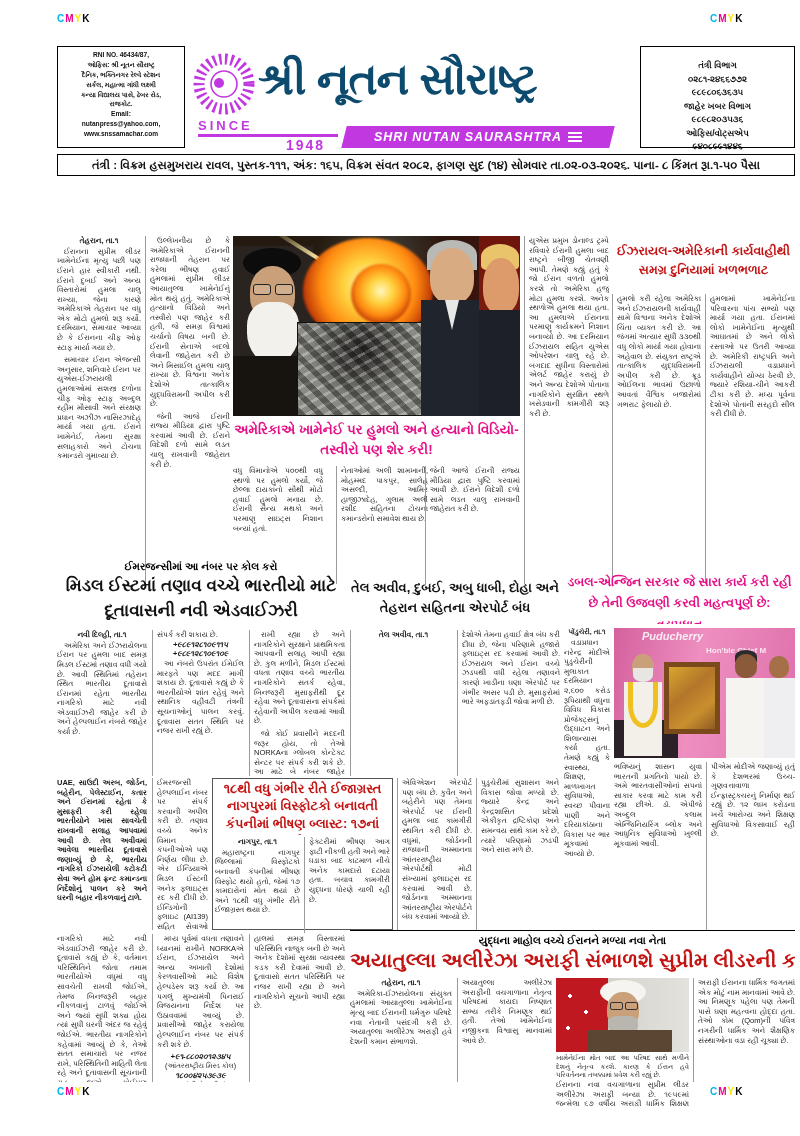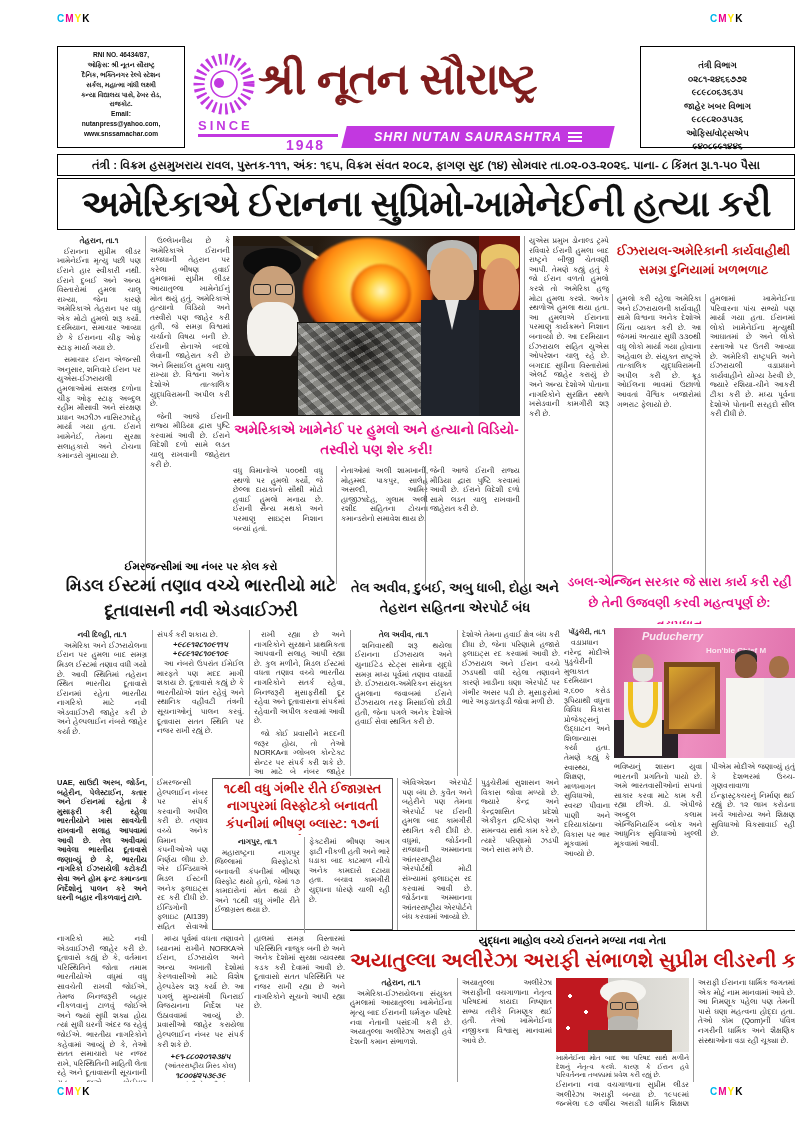--- a/index.html
+++ b/index.html
@@ -11,21 +11,21 @@
   .bt p{margin:0 0 3px 0;text-indent:7px;}
   .vr{border-left:1px solid #9a9a9a;padding-left:4px;box-sizing:border-box;}
   .dl{font-weight:bold;text-align:center;font-size:7.6px;margin-bottom:1px;}
   .kick{font-weight:bold;text-align:center;color:#000;}
   .cmyk{font-size:10px;font-weight:bold;letter-spacing:1px;}
   .cmyk .c{color:#00b7eb}.cmyk .m{color:#ec008c}.cmyk .y{color:#ffe600}.cmyk .k{color:#000}
   .phone{font-weight:bold;text-align:center;font-size:7.6px;font-style:italic;}
   .phlabel{text-align:center;font-size:7px;}
   
   .infobox{font-size:6.6px;font-weight:bold;text-align:center;line-height:1.5;padding:3px 2px;box-sizing:border-box;}
-  .masthead{font-size:44px;font-weight:bold;color:#7f1d1d;white-space:nowrap;letter-spacing:-1px;}
+  .masthead{font-size:44px;font-weight:bold;color:#0c4a6e;white-space:nowrap;letter-spacing:-1px;}
   .ribbon{background:#c238e0;transform:skewX(-14deg);display:flex;align-items:center;justify-content:center;}
   .ribbon-inner{transform:skewX(14deg);color:#fff;font-weight:bold;font-style:italic;font-size:12.5px;letter-spacing:1px;white-space:nowrap;display:flex;align-items:center;gap:6px;}
   .menu-icon span{display:block;width:14px;height:2px;background:#fff;margin:2px 0;}
   .since{color:#c238e0;font-weight:bold;letter-spacing:3px;font-size:13px;}
   .year{color:#c238e0;font-weight:bold;font-size:14px;letter-spacing:2px;}
   
   .main-head{font-size:36px;font-weight:bold;letter-spacing:-1px;text-align:center;white-space:nowrap;overflow:hidden;line-height:1.25;}
   .red{color:#c41313;}
   .pink{color:#e60f86;}
   
@@ -88,21 +88,20 @@
     <div>૦૨૮૧-૨૪૬૬૭૭૨</div>
     <div>૯૮૯૮૦૬૩૬૩૫</div>
     <div>જાહેર ખબર વિભાગ</div>
     <div>૯૮૯૮૨૦૩૫૩૬</div>
     <div>ઓફિસ/વોટ્સએપ</div>
     <div>૯૪૦૮૯૯૧૪૪૬</div>
   </div>
 
   <div class="abs box" style="left:57px;top:154px;width:738px;height:22px;font-size:11.5px;font-weight:bold;text-align:center;line-height:20px;white-space:nowrap;overflow:hidden;">તંત્રી : વિક્રમ હસમુખરાય રાવલ, પુસ્તક-૧૧૧, અંક: ૧૬૫, વિક્રમ સંવત ૨૦૮૨, ફાગણ સુદ (૧૪) સોમવાર તા.૦૨-૦૩-૨૦૨૬. પાના- ૮ કિંમત રૂા.૧-૫૦ પૈસા</div>
 
-  <div class="abs box main-head" style="left:57px;top:178px;width:738px;height:52px;line-height:50px;">અમેરિકાએ ઈરાનના સુપ્રિમો-ખામેનેઈની હત્યા કરી</div>
 
   <div class="abs bt" style="left:57px;top:236px;width:84px;height:348px;">
     <div class="dl">તેહરાન, તા.૧</div>
     <p>ઈરાનના સુપ્રીમ લીડર ખામેનેઈના મૃત્યુ પછી પણ ઈરાને હાર સ્વીકારી નથી. ઈરાને દુબઈ અને અન્ય વિસ્તારોમાં હુમલા ચાલુ રાખ્યા, જેના કારણે અમેરિકાએ તેહરાન પર વધુ એક મોટો હુમલો શરૂ કર્યો. દરમિયાન, સમાચાર આવ્યા છે કે ઈરાનના ચીફ ઓફ સ્ટાફ માર્યા ગયા છે.</p>
     <p>સમાચાર ઈરાન એજન્સી અનુસાર, શનિવારે ઈરાન પર યુએસ-ઈઝરાયલી હુમલાઓમાં સશસ્ત્ર દળોના ચીફ ઓફ સ્ટાફ અબ્દુલ રહીમ મૌસાવી અને સંરક્ષણ પ્રધાન અઝીઝ નાસિરઝાદેહ માર્યા ગયા હતા. ઈરાને ખામેનેઈ, તેમના સુરક્ષા સલાહકારો અને ટોચના કમાન્ડરો ગુમાવ્યા છે.</p>
   </div>
   <div class="abs bt vr" style="left:145px;top:236px;width:85px;height:348px;">
     <p>ઉલ્લેખનીય છે કે અમેરિકાએ ઈરાનની રાજધાની તેહરાન પર કરેલા ભીષણ હવાઈ હુમલામાં સુપ્રીમ લીડર આયાતુલ્લા ખામેનેઈનું મોત થયું હતું. અમેરિકાએ હત્યાનો વિડિયો અને તસ્વીરો પણ જાહેર કરી હતી, જે સમગ્ર વિશ્વમાં ચર્ચાનો વિષય બની છે. ઈરાની સેનાએ બદલો લેવાની જાહેરાત કરી છે અને મિસાઈલ હુમલા ચાલુ રાખ્યા છે. વિશ્વના અનેક દેશોએ તાત્કાલિક યુદ્ધવિરામની અપીલ કરી છે.</p>
     <p>જેની આજે ઈરાની રાજ્ય મીડિયા દ્વારા પુષ્ટિ કરવામાં આવી છે. ઈરાને વિદેશી દળો સામે લડત ચાલુ રાખવાની જાહેરાત કરી છે.</p>
   </div>
@@ -174,21 +173,20 @@
         <div class="dl">નાગપુર, તા.૧</div>
         <p>મહારાષ્ટ્રના નાગપુર જિલ્લામાં વિસ્ફોટકો બનાવતી કંપનીમાં ભીષણ વિસ્ફોટ થયો હતો, જેમાં ૧૭ કામદારોનાં મોત થયાં છે અને ૧૮થી વધુ ગંભીર રીતે ઈજાગ્રસ્ત થયા છે.</p>
       </div>
       <div class="abs bt vr" style="left:89px;top:2px;width:86px;height:96px;">ફેક્ટરીમાં ભીષણ આગ ફાટી નીકળી હતી અને ભારે ધડાકા બાદ કાટમાળ નીચે અનેક કામદારો દટાયા હતા. બચાવ કામગીરી યુદ્ધના ધોરણે ચાલી રહી છે.</div>
     </div>
   </div>
 
   <div class="abs" style="left:350px;top:578px;width:210px;height:48px;font-size:13px;font-weight:bold;text-align:center;line-height:1.55;overflow:hidden;">તેલ અવીવ, દુબઈ, અબુ ધાબી, દોહા અને તેહરાન સહિતના એરપોર્ટ બંધ</div>
   <div class="abs bt vr" style="left:350px;top:630px;width:102px;height:146px;">
     <div class="dl">તેલ અવીવ, તા.૧</div>
-    <p>શનિવારથી શરૂ થયેલા ઈરાનના ઈઝરાયલ અને યુનાઈટેડ સ્ટેટ્સ સામેના યુદ્ધે સમગ્ર મધ્ય પૂર્વમાં તણાવ વધાર્યો છે. ઈઝરાયલ-અમેરિકન સંયુક્ત હુમલાના જવાબમાં ઈરાને ઈઝરાયલ તરફ મિસાઈલો છોડી હતી, જેના પગલે અનેક દેશોએ હવાઈ સેવા સ્થગિત કરી છે.</p>
   </div>
   <div class="abs bt vr" style="left:457px;top:630px;width:103px;height:146px;">દેશોએ તેમના હવાઈ ક્ષેત્ર બંધ કરી દીધા છે, જેના પરિણામે હજારો ફ્લાઇટ્સ રદ કરવામાં આવી છે. ઈઝરાયલ અને ઈરાન વચ્ચે ઝડપથી વધી રહેલા તણાવને કારણે ખાડીના ઘણા એરપોર્ટ પર ગંભીર અસર પડી છે. મુસાફરોમાં ભારે અફડાતફડી જોવા મળી છે.</div>
   <div class="abs bt vr" style="left:397px;top:778px;width:75px;height:152px;">એવિએશન એરપોર્ટ પણ બંધ છે. કુવૈત અને બહેરીને પણ તેમના એરપોર્ટ પર ઈરાની હુમલા બાદ કામગીરી સ્થગિત કરી દીધી છે. વધુમાં, જોર્ડનની રાજધાની અમ્માનના આંતરરાષ્ટ્રીય એરપોર્ટથી મોટી સંખ્યામાં ફ્લાઇટ્સ રદ કરવામાં આવી છે. જોર્ડનના અમ્માનના આંતરરાષ્ટ્રીય એરપોર્ટને બંધ કરવામાં આવ્યો છે.</div>
 
   <div class="abs pink" style="left:564px;top:572px;width:231px;height:52px;font-size:12.5px;font-weight:bold;text-align:center;line-height:1.7;overflow:hidden;">ડબલ-એન્જિન સરકાર જે સારા કાર્ય કરી રહી છે તેની ઉજવણી કરવી મહત્વપૂર્ણ છે: વડાપ્રધાન</div>
   <div class="abs bt" style="left:564px;top:628px;width:46px;height:302px;">
     <div class="dl" style="font-size:7px;">પોંડુચેરી, તા.૧</div>
     <p>વડાપ્રધાન નરેન્દ્ર મોદીએ પુડુચેરીની મુલાકાત દરમિયાન ૨,૬૦૦ કરોડ રૂપિયાથી વધુના વિવિધ વિકાસ પ્રોજેક્ટ્સનું ઉદ્ઘાટન અને શિલાન્યાસ કર્યા હતા. તેમણે કહ્યું કે સ્વાસ્થ્ય, શિક્ષણ, માળખાગત સુવિધાઓ, સ્વચ્છ પીવાના પાણી અને દરિયાકાંઠાના વિકાસ પર ભાર મૂકવામાં આવ્યો છે.</p>
   </div>
   <div class="abs photo" style="left:614px;top:628px;width:181px;height:130px;background:linear-gradient(100deg,#d4619e,#ee8fc0 45%,#df6fab);">

